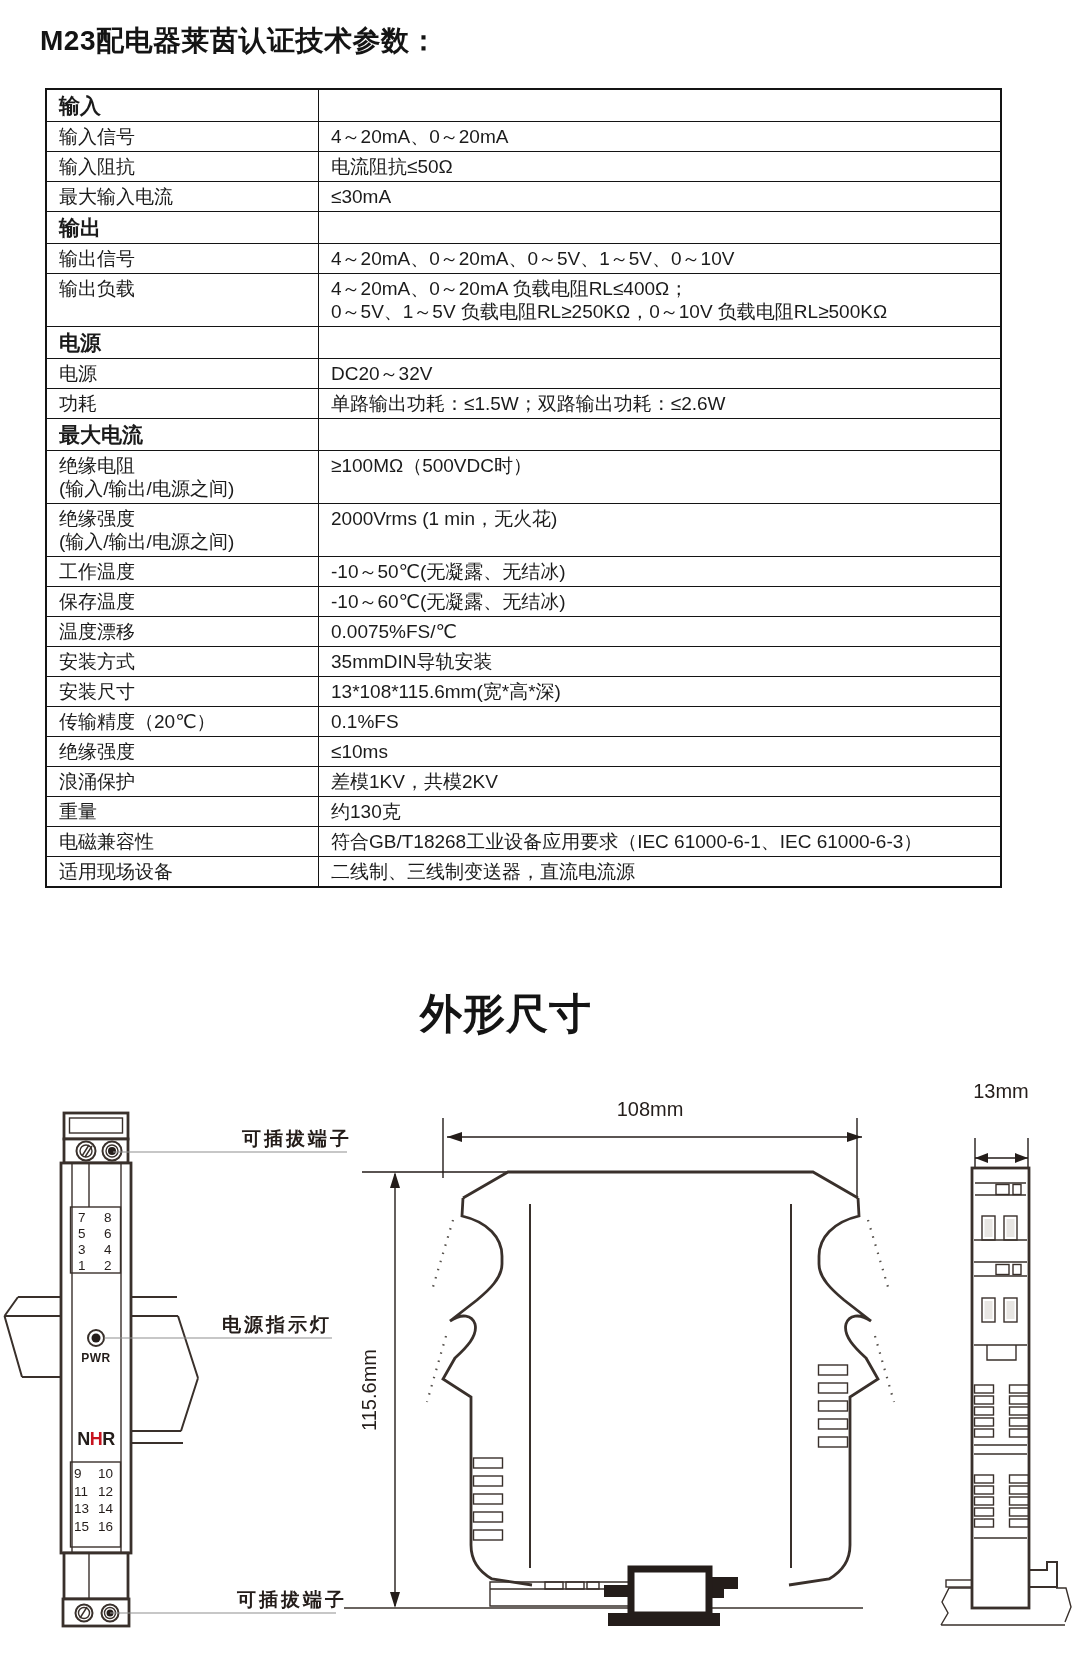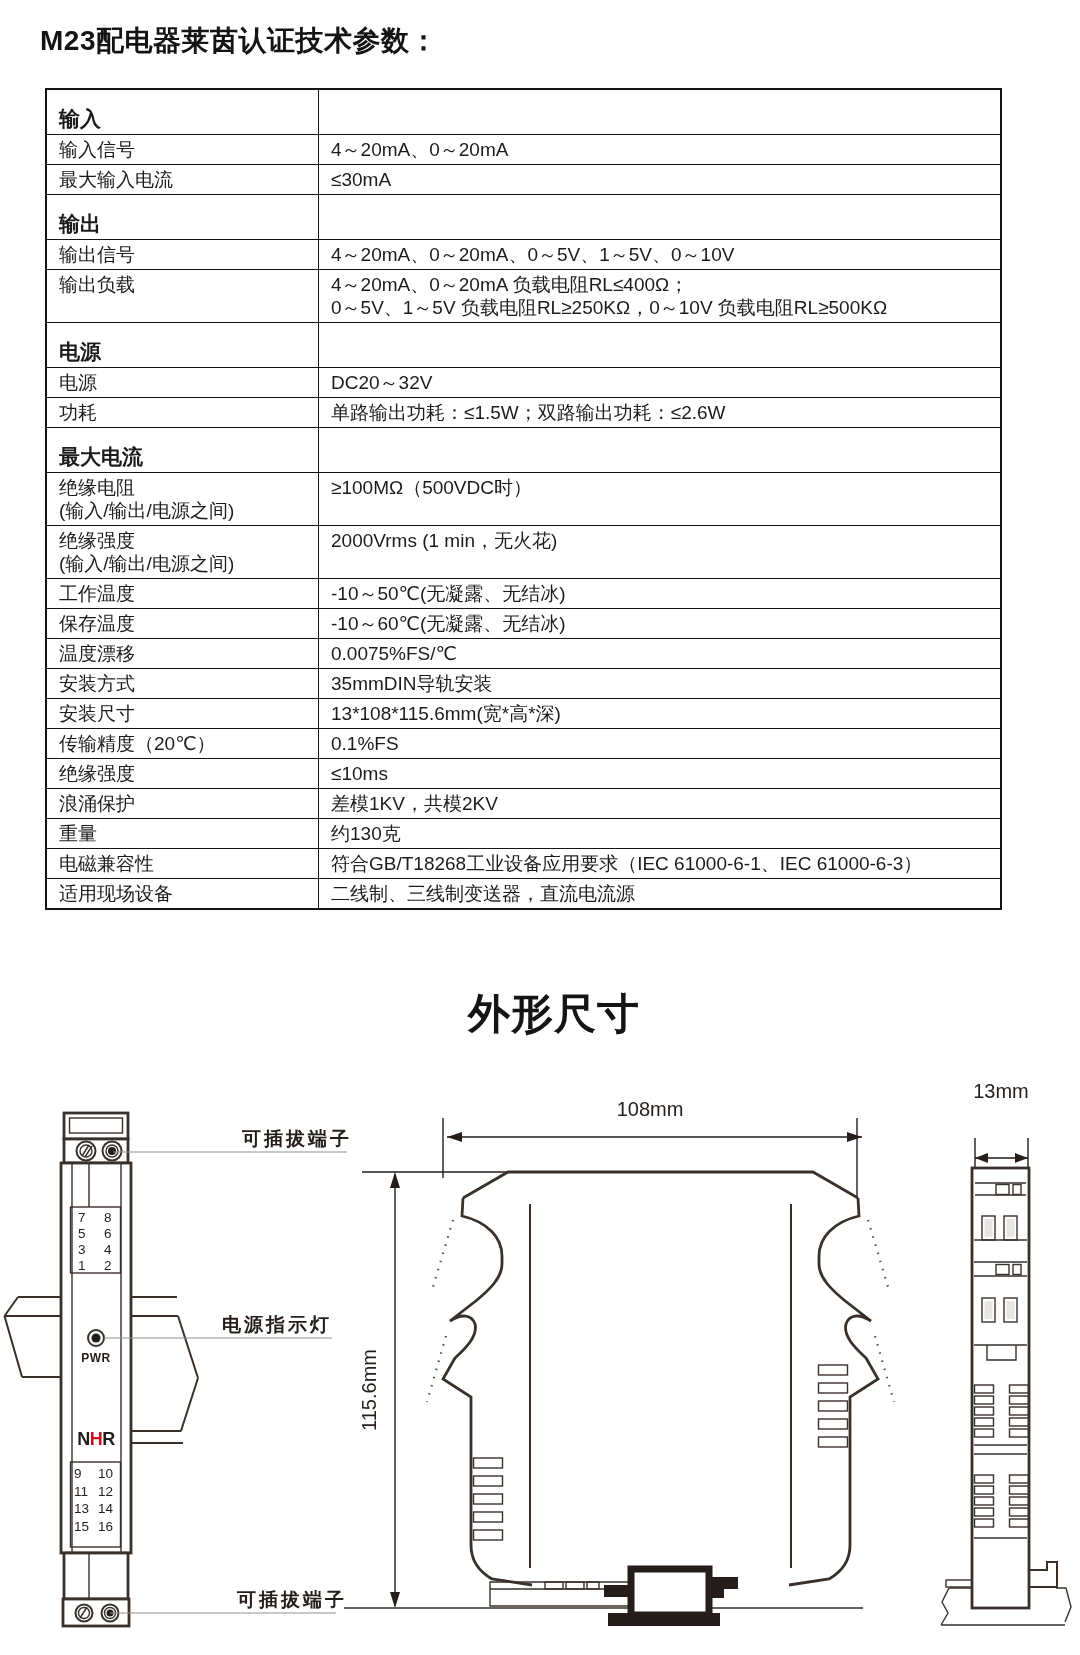--- a/index.html
+++ b/index.html
@@ -9,24 +9,24 @@
 
   .doc-title{position:absolute;left:40px;top:22px;font-size:28px;font-weight:bold;
              letter-spacing:.5px;color:#141414;}
 
   table.spec{position:absolute;left:45px;top:88px;width:957px;border-collapse:collapse;
              table-layout:fixed;}
   table.spec td{border:1.5px solid #141414;padding:2px 12px;font-size:19px;
                 line-height:23px;vertical-align:top;word-break:break-all;}
   table.spec{border:2.5px solid #141414;}
   td.c1{width:247px;}
-  tr.section td{font-weight:bold;font-size:21px;padding-top:17px;padding-bottom:4px;}
+  tr.section td{font-weight:bold;font-size:21px;padding-top:4px;padding-bottom:4px;}
   tr.item td{padding-top:3px;padding-bottom:3px;margin-top:32px;}
 
-  .outline-heading{position:absolute;left:420px;top:986px;width:220px;text-align:right;
+  .outline-heading{position:absolute;left:420px;top:986px;width:220px;text-align:left;
                    font-size:42px;font-weight:bold;color:#141414;letter-spacing:1px;}
 
   svg{position:absolute;overflow:visible;}
   #svgA{left:0;top:1055px;}
   #svgB{left:340px;top:1040px;}
   #svgC{left:880px;top:1040px;}
 
   .ln{stroke:#39302b;fill:none;}
   .w3{stroke-width:2.8;} .w2{stroke-width:2;} .w1{stroke-width:1.4;}
   .fillc{fill:#241d1a;stroke:none;}
@@ -57,20 +57,28 @@
             <div>输入</div>
           </td>
           <td class="c2"></td>
         </tr>
         <tr class="item">
           <td class="c1">
             <div>输入信号</div>
           </td>
           <td class="c2">
             <div>4～20mA、0～20mA</div>
+          </td>
+        </tr>
+        <tr class="item">
+          <td class="c1">
+            <div>输入阻抗</div>
+          </td>
+          <td class="c2">
+            <div>电流阻抗≤50Ω</div>
           </td>
         </tr>
         <tr class="item">
           <td class="c1">
             <div>最大输入电流</div>
           </td>
           <td class="c2">
             <div>≤30mA</div>
           </td>
         </tr>

